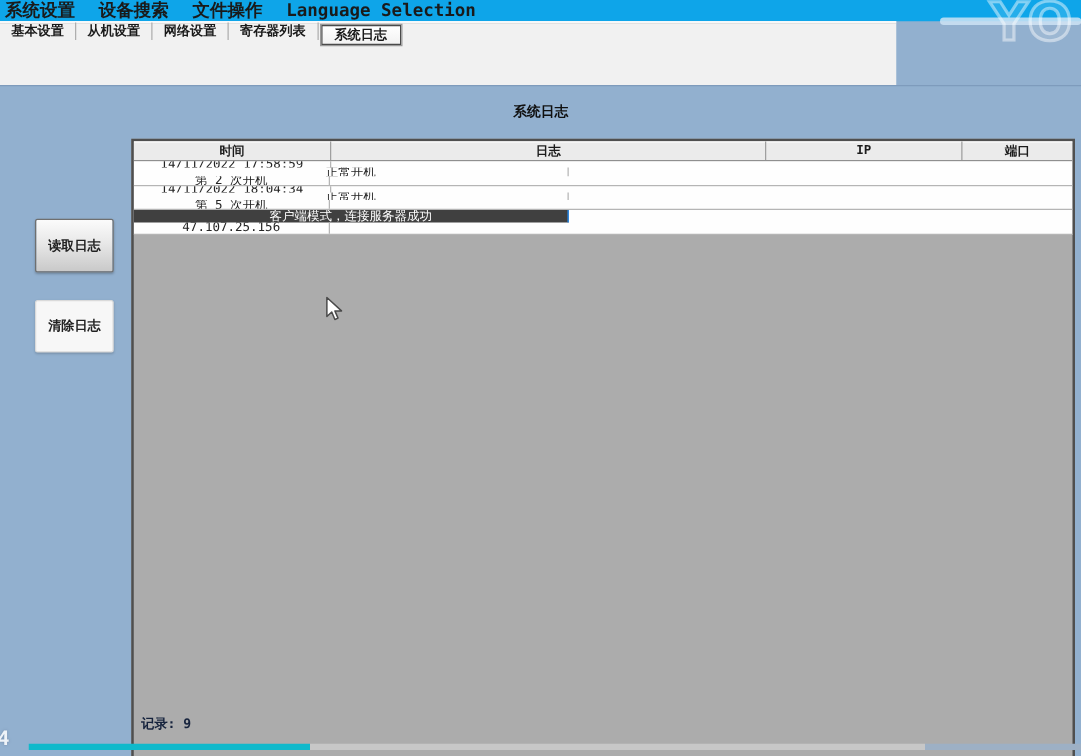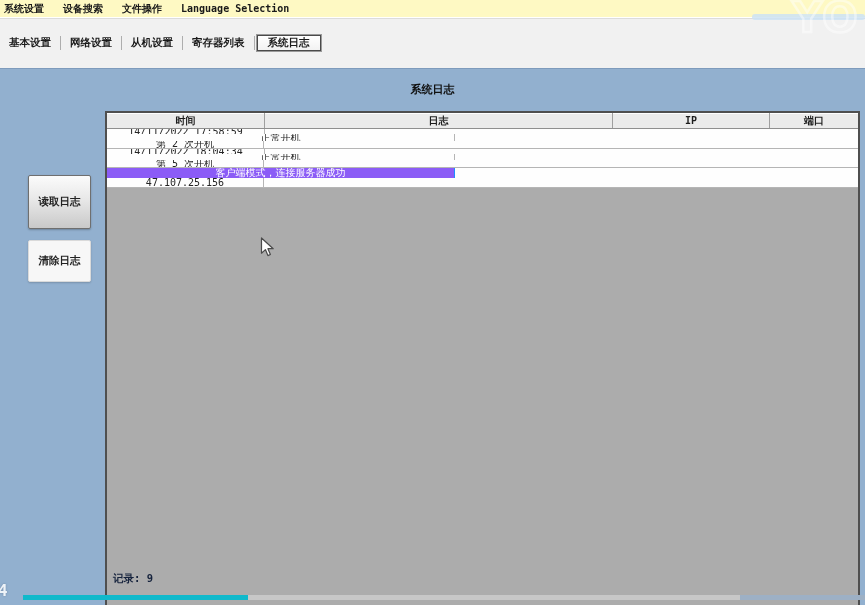--- a/index.html
+++ b/index.html
@@ -8,31 +8,31 @@
     position:relative; width:865px; height:605px; overflow:hidden;
     background:#92b0cf;
     font-family:"DejaVu Sans Mono","Liberation Mono",monospace;
     color:#1a1a1a;
     -webkit-user-select:none; user-select:none;
   }
 
   
   .menubar {
     position:absolute; top:0; left:0; width:865px; height:17px;
-    background:#fef9c3; display:flex; align-items:center; padding-left:1px;
-    font-size:10px; font-weight:bold; white-space:nowrap;
+    background:#0ea5e9; display:flex; align-items:center; padding-left:1px;
+    font-size:14px; font-weight:bold; white-space:nowrap;
   }
   .menu-item { padding:0 9px 0 3px; margin-right:7px; height:100%; display:flex; align-items:center; cursor:default; }
 
   
   .tabbar {
-    position:absolute; top:17px; left:0; width:865px; height:51px;
+    position:absolute; top:17px; left:0; width:717px; height:51px;
     background:#f1f1f1; border-top:1px solid #ffffff;
     box-shadow:inset 0 1px 0 #dcdcdc;
-    display:flex; align-items:center;
+    display:flex; align-items:flex-start;
   }
   .tab {
     display:flex; align-items:center; justify-content:center;
     font-size:10.5px; font-weight:bold; color:#1a1a1a;
     border-right:1px solid #aeaeae; padding:0 9px; cursor:default;
   }
   .tab.active {
     border:1px solid #4a4a4a; outline:1px solid #9a9a9a; outline-offset:0px;
     background:linear-gradient(#ffffff,#f2f2f2);
     margin:2px 0 3px 2px; padding:0 10px;
@@ -43,21 +43,21 @@
     position:absolute; top:68px; left:0; width:865px; height:537px;
     background:#92b0cf; border-top:1px solid #7e9bbc;
   }
   .page-title {
     position:absolute; top:13px; left:0; width:865px; text-align:center;
     font-size:11px; font-weight:bold; color:#101010;
   }
 
   
   .side-btn {
-    position:absolute; left:28px; width:63px; height:54px;
+    position:absolute; left:28px; width:63px; height:43px;
     font-size:10.5px; font-weight:bold; color:#222; text-align:center;
     display:flex; align-items:center; justify-content:center;
     border-radius:2px; cursor:default;
     font-family:inherit;
   }
   .btn-read {
     top:106px;
     background:linear-gradient(#fbfbfb 0%,#e8e8e8 45%,#c9c9c9 100%);
     border:1px solid #6f6f6f;
     box-shadow:0 1px 2px rgba(0,0,0,.25);
@@ -82,21 +82,21 @@
     display:flex; align-items:center; justify-content:center;
     font-size:10px; font-weight:bold; color:#1c1c1c;
     border-right:1px solid #9f9f9f;
   }
   .trow { display:flex; height:19.5px; background:#fefefe; border-bottom:1px solid #b5b5b5;flex-direction:column; }
   .tcell {
     display:flex; align-items:center; justify-content:center;
     font-size:10px; color:#242424; border-right:1px solid #b5b5b5;
     overflow:hidden; white-space:nowrap;
   }
-  .tcell.hl { background:#8b5cf6; border-right-color:#1e8fff; color:#ffffff; }
+  .tcell.hl { background:#404040; border-right-color:#1e8fff; color:#ffffff; }
   .c-time { width:158px; } .c-log { width:348px; } .c-ip { width:157px; } .c-port { flex:1; border-right:none; }
 
   .records {
     position:absolute; left:113px; top:503px;
     font-size:10.5px; font-weight:bold; color:#16233d;
   }
 
   
   .vp-bar { position:absolute; top:526px; height:5px; }
   .vp-played  { left:23px;  width:225px; background:#10b9cb; }
@@ -127,22 +127,22 @@
 
   <div class="menubar">
     <div class="menu-item">系统设置</div>
     <div class="menu-item">设备搜索</div>
     <div class="menu-item">文件操作</div>
     <div class="menu-item">Language Selection</div>
   </div>
 
   <div class="tabbar">
     <div class="tab">基本设置</div>
+    <div class="tab">从机设置</div>
     <div class="tab">网络设置</div>
-    <div class="tab">从机设置</div>
     <div class="tab">寄存器列表</div>
     <div class="tab active">系统日志</div>
   </div>
 
   <div class="content">
     <div class="page-title">系统日志</div>
 
     <button class="side-btn btn-read">读取日志</button>
     <button class="side-btn btn-clear">清除日志</button>
 

